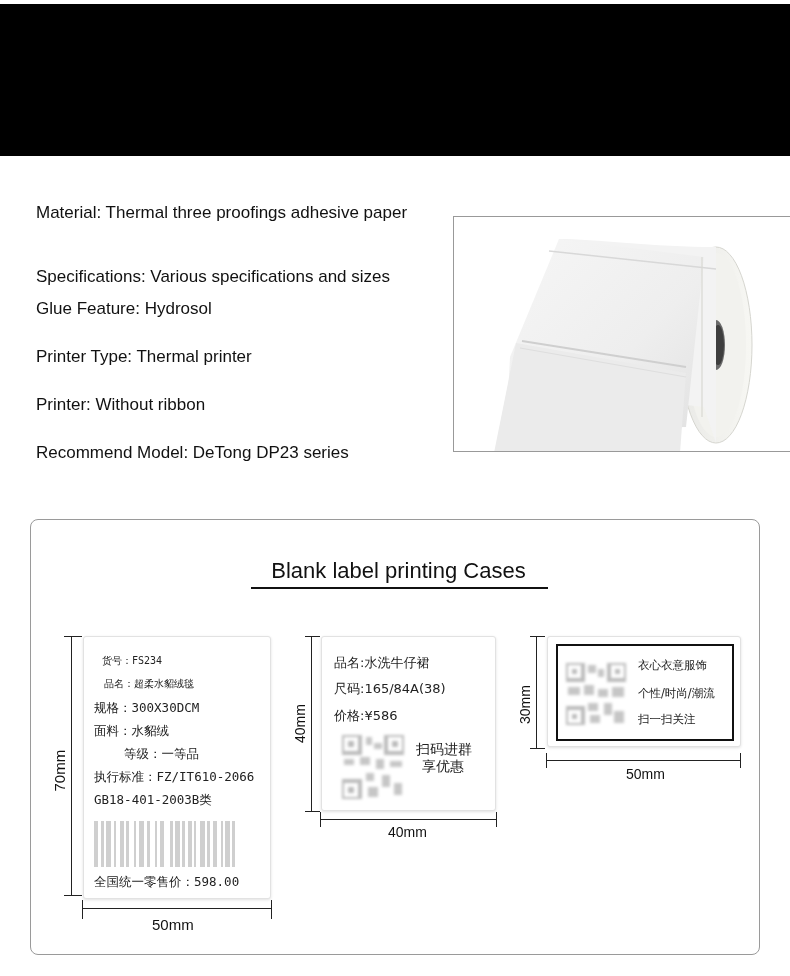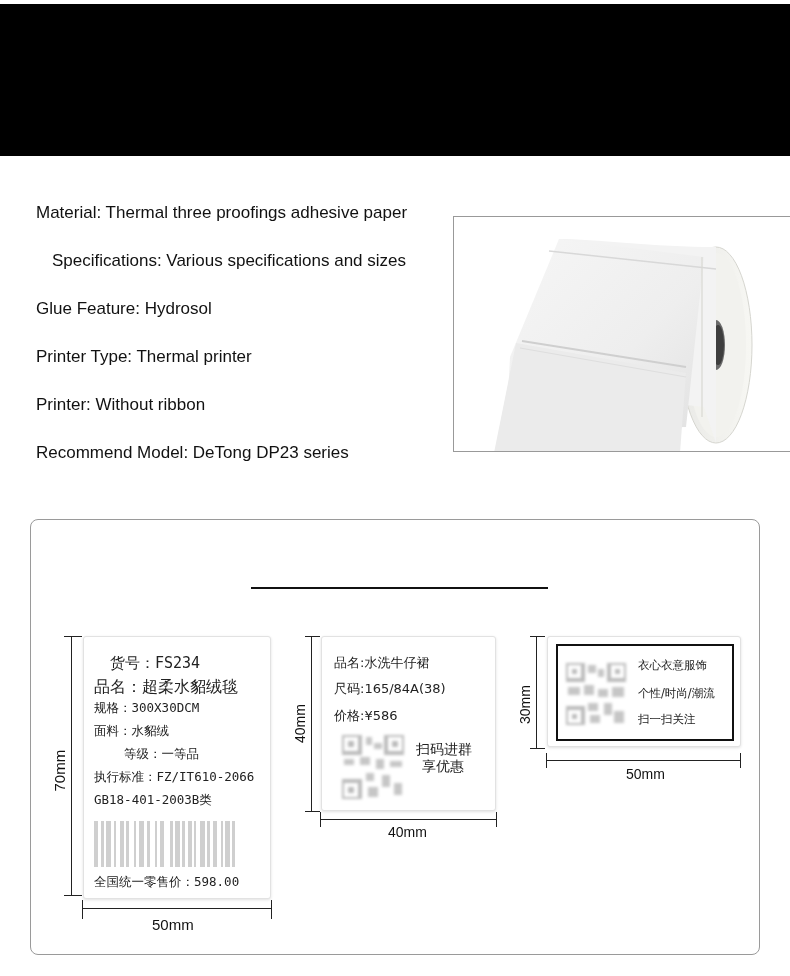--- a/index.html
+++ b/index.html
@@ -38,21 +38,21 @@
   .qr { position: absolute; filter: blur(1.6px); }
 </style>
 </head>
 <body>
 
 <div class="hero">
 </div>
 
 <div class="params">
   <div class="param" style="top:0px;">Material: Thermal three proofings adhesive paper</div>
-  <div class="param" style="top:48px;margin-left:16px;">Specifications: Various specifications and sizes</div>
+  <div class="param" style="top:64px;">Specifications: Various specifications and sizes</div>
   <div class="param" style="top:96px;">Glue Feature: Hydrosol</div>
   <div class="param" style="top:144px;">Printer Type: Thermal printer</div>
   <div class="param" style="top:192px;">Printer: Without ribbon</div>
   <div class="param" style="top:240px;">Recommend Model: DeTong DP23 series</div>
 </div>
 
 <div class="roll-frame">
   <svg width="337" height="236" viewBox="0 0 337 236">
     <defs>
       <linearGradient id="face" x1="0" y1="0" x2="1" y2="1">
@@ -79,33 +79,34 @@
 
     <line x1="95" y1="34" x2="262" y2="52" stroke="#d8d8d8" stroke-width="1.5"></line>
     <line x1="68" y1="124" x2="232" y2="150" stroke="#cfcfcf" stroke-width="2"></line>
     <line x1="66" y1="131" x2="232" y2="160" stroke="#dedede" stroke-width="1"></line>
 
     <line x1="248" y1="40" x2="248" y2="200" stroke="#d9d9d3" stroke-width="1.2"></line>
   </svg>
 </div>
 
 <div class="cases-panel">
+  <div class="cases-title">Blank label printing Cases</div>
   <div class="cases-title-rule"></div>
 </div>
 
 <div>
 
   <div class="dim-line" style="left:71px; top:636px; width:1px; height:259px;"></div>
   <div class="dim-line" style="left:64px; top:636px; width:18px; height:1px;"></div>
   <div class="dim-line" style="left:64px; top:895px; width:18px; height:1px;"></div>
   <div class="dim-text-v" style="left:34px; top:758px; width:50px; font-size:15px;">70mm</div>
 
   <div class="label-card" style="left:83px; top:636px; width:188px; height:263px;">
-    <div class="lc-line" style="left:26px; top:17px; font-size:15px;">货号：FS234</div>
-    <div class="lc-line" style="left:10px; top:40px; font-size:16px;">品名：超柔水貂绒毯</div>
+    <div class="lc-line" style="left:18px; top:17px; font-size:10px;">货号：FS234</div>
+    <div class="lc-line" style="left:20px; top:40px; font-size:10px;">品名：超柔水貂绒毯</div>
     <div class="lc-line" style="left:10px; top:63px; font-size:12.5px;">规格：300X30DCM</div>
     <div class="lc-line" style="left:10px; top:86px; font-size:12.5px;">面料：水貂绒</div>
     <div class="lc-line" style="left:10px; top:109px; font-size:12.5px;margin-left:30px;">等级：一等品</div>
     <div class="lc-line" style="left:10px; top:132px; font-size:12.5px;">执行标准：FZ/IT610-2066</div>
     <div class="lc-line" style="left:10px; top:155px; font-size:12.5px;">GB18-401-2003B类</div>
     <div class="barcode" style="left:10px; top:184px;">
       <span style="width:4px;margin-right:3px"></span>
         <span style="width:3px;margin-right:2px"></span>
         <span style="width:5px;margin-right:3px"></span>
         <span style="width:2px;margin-right:4px"></span>

